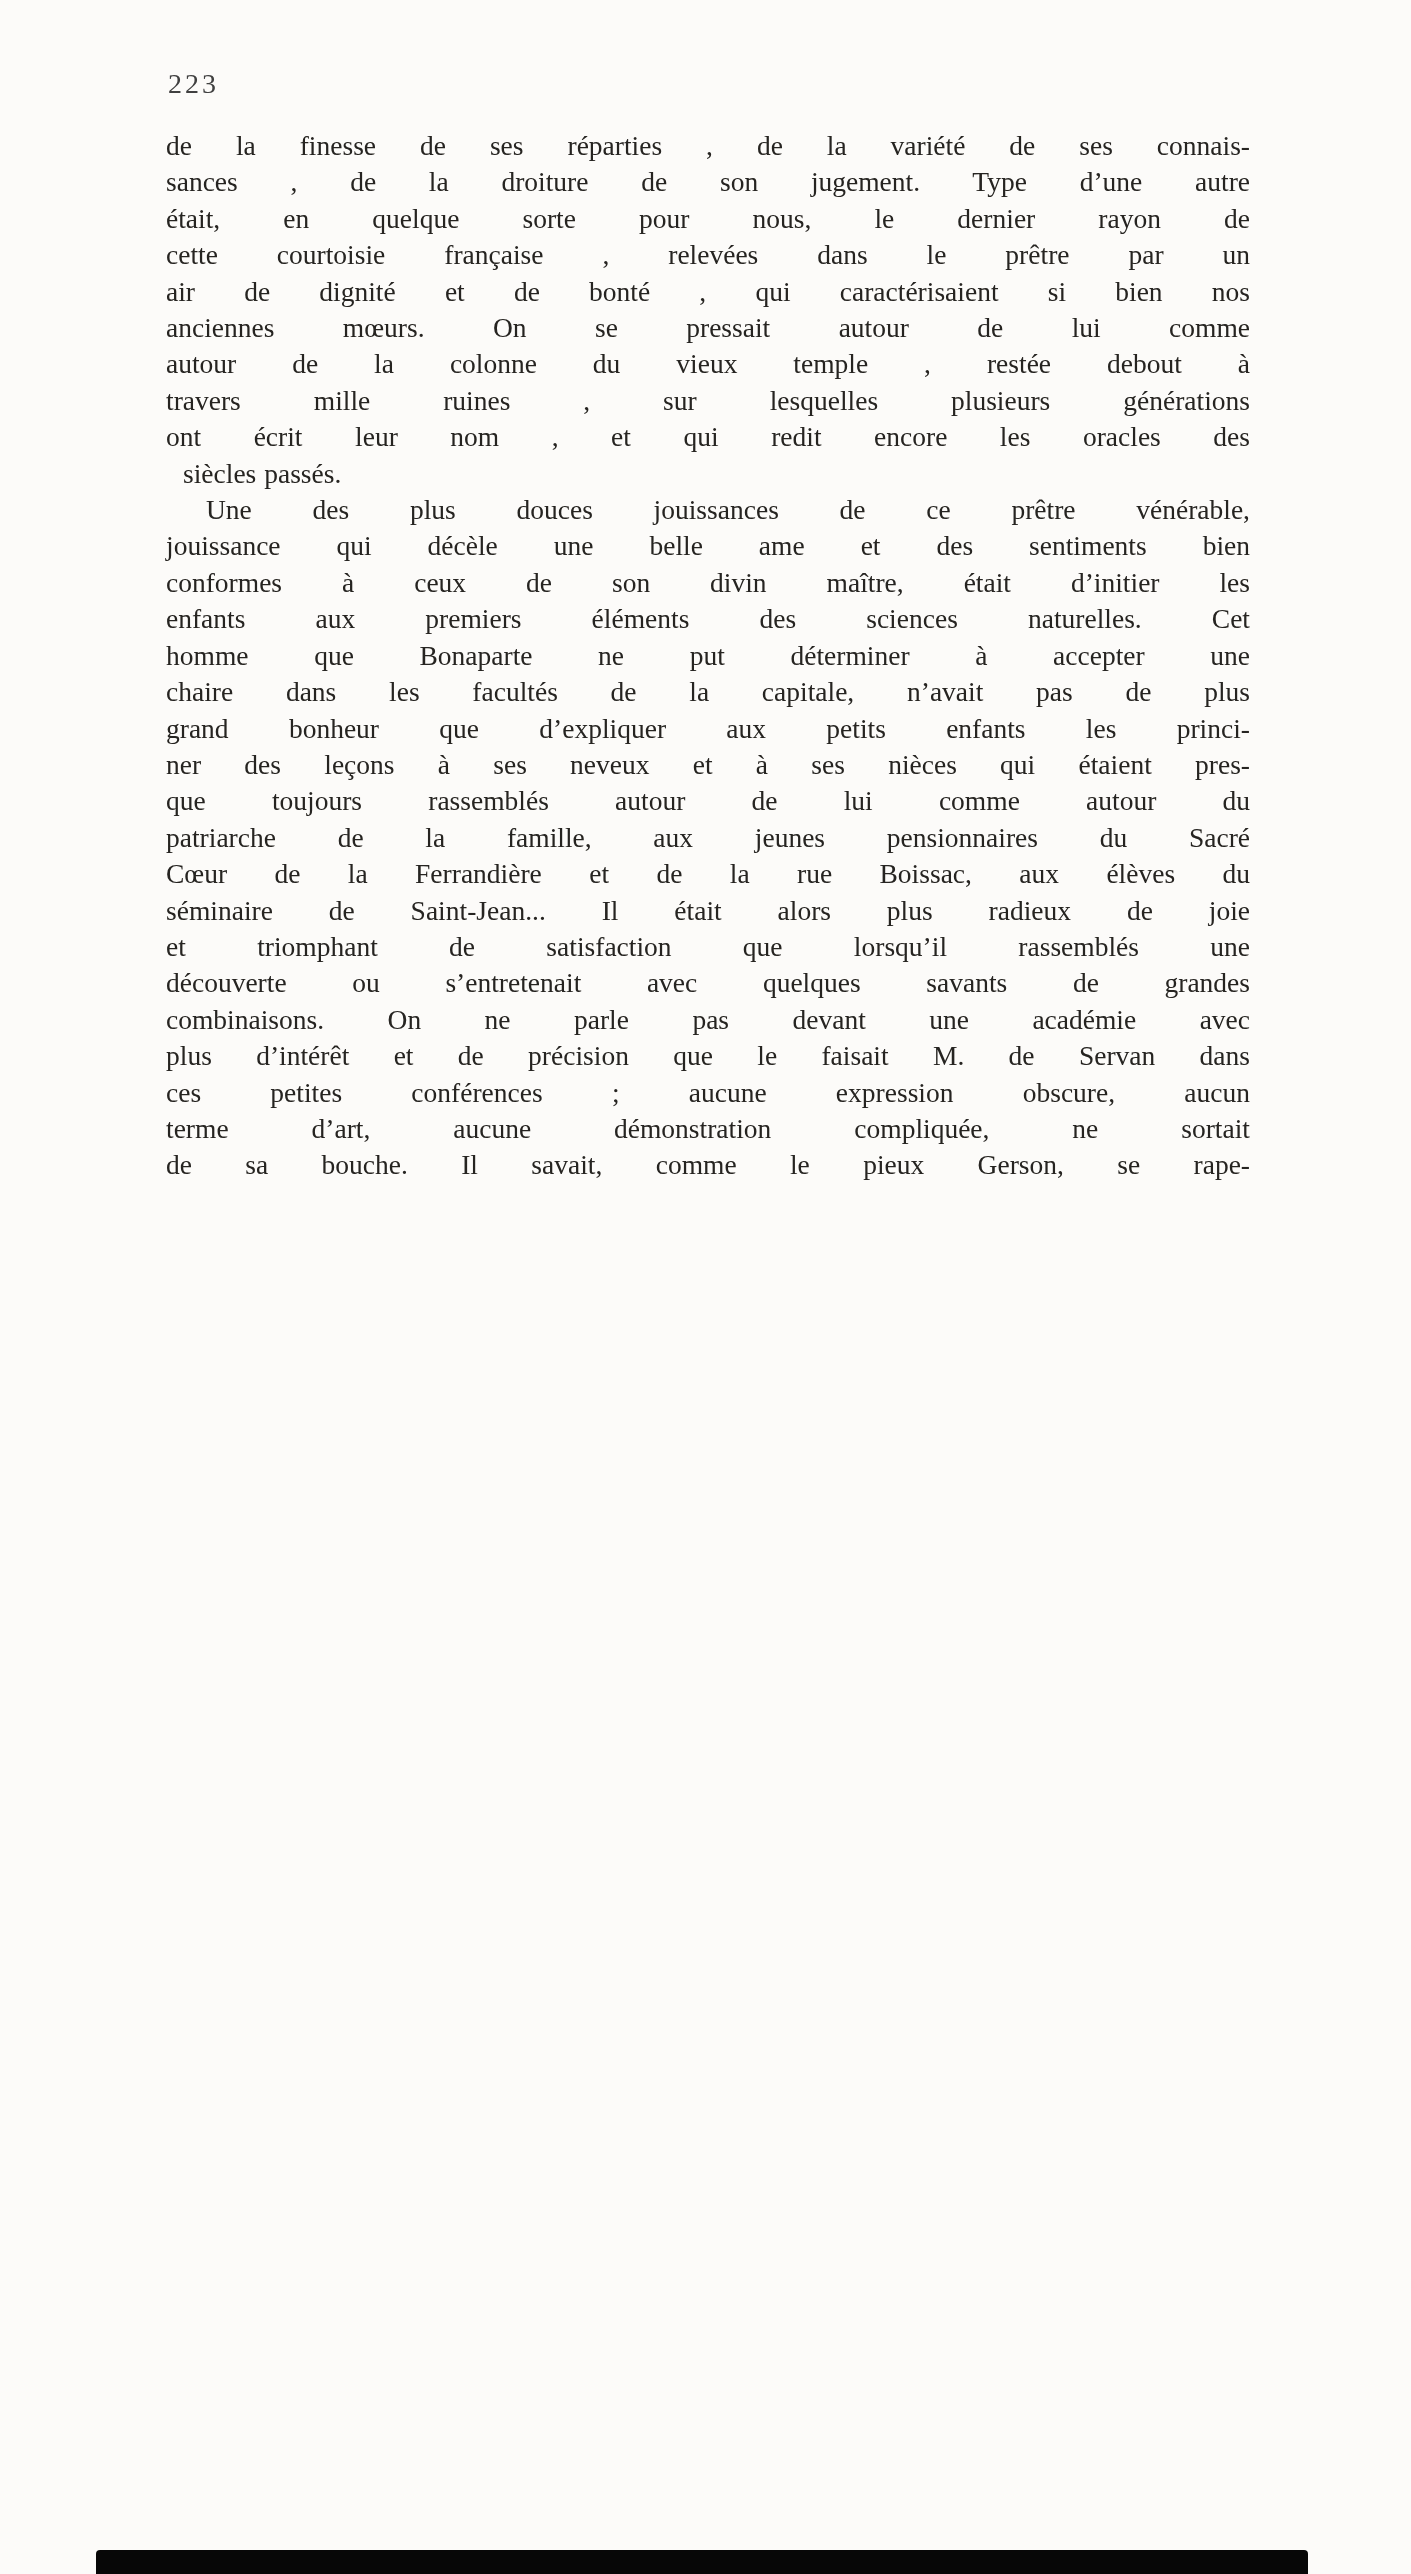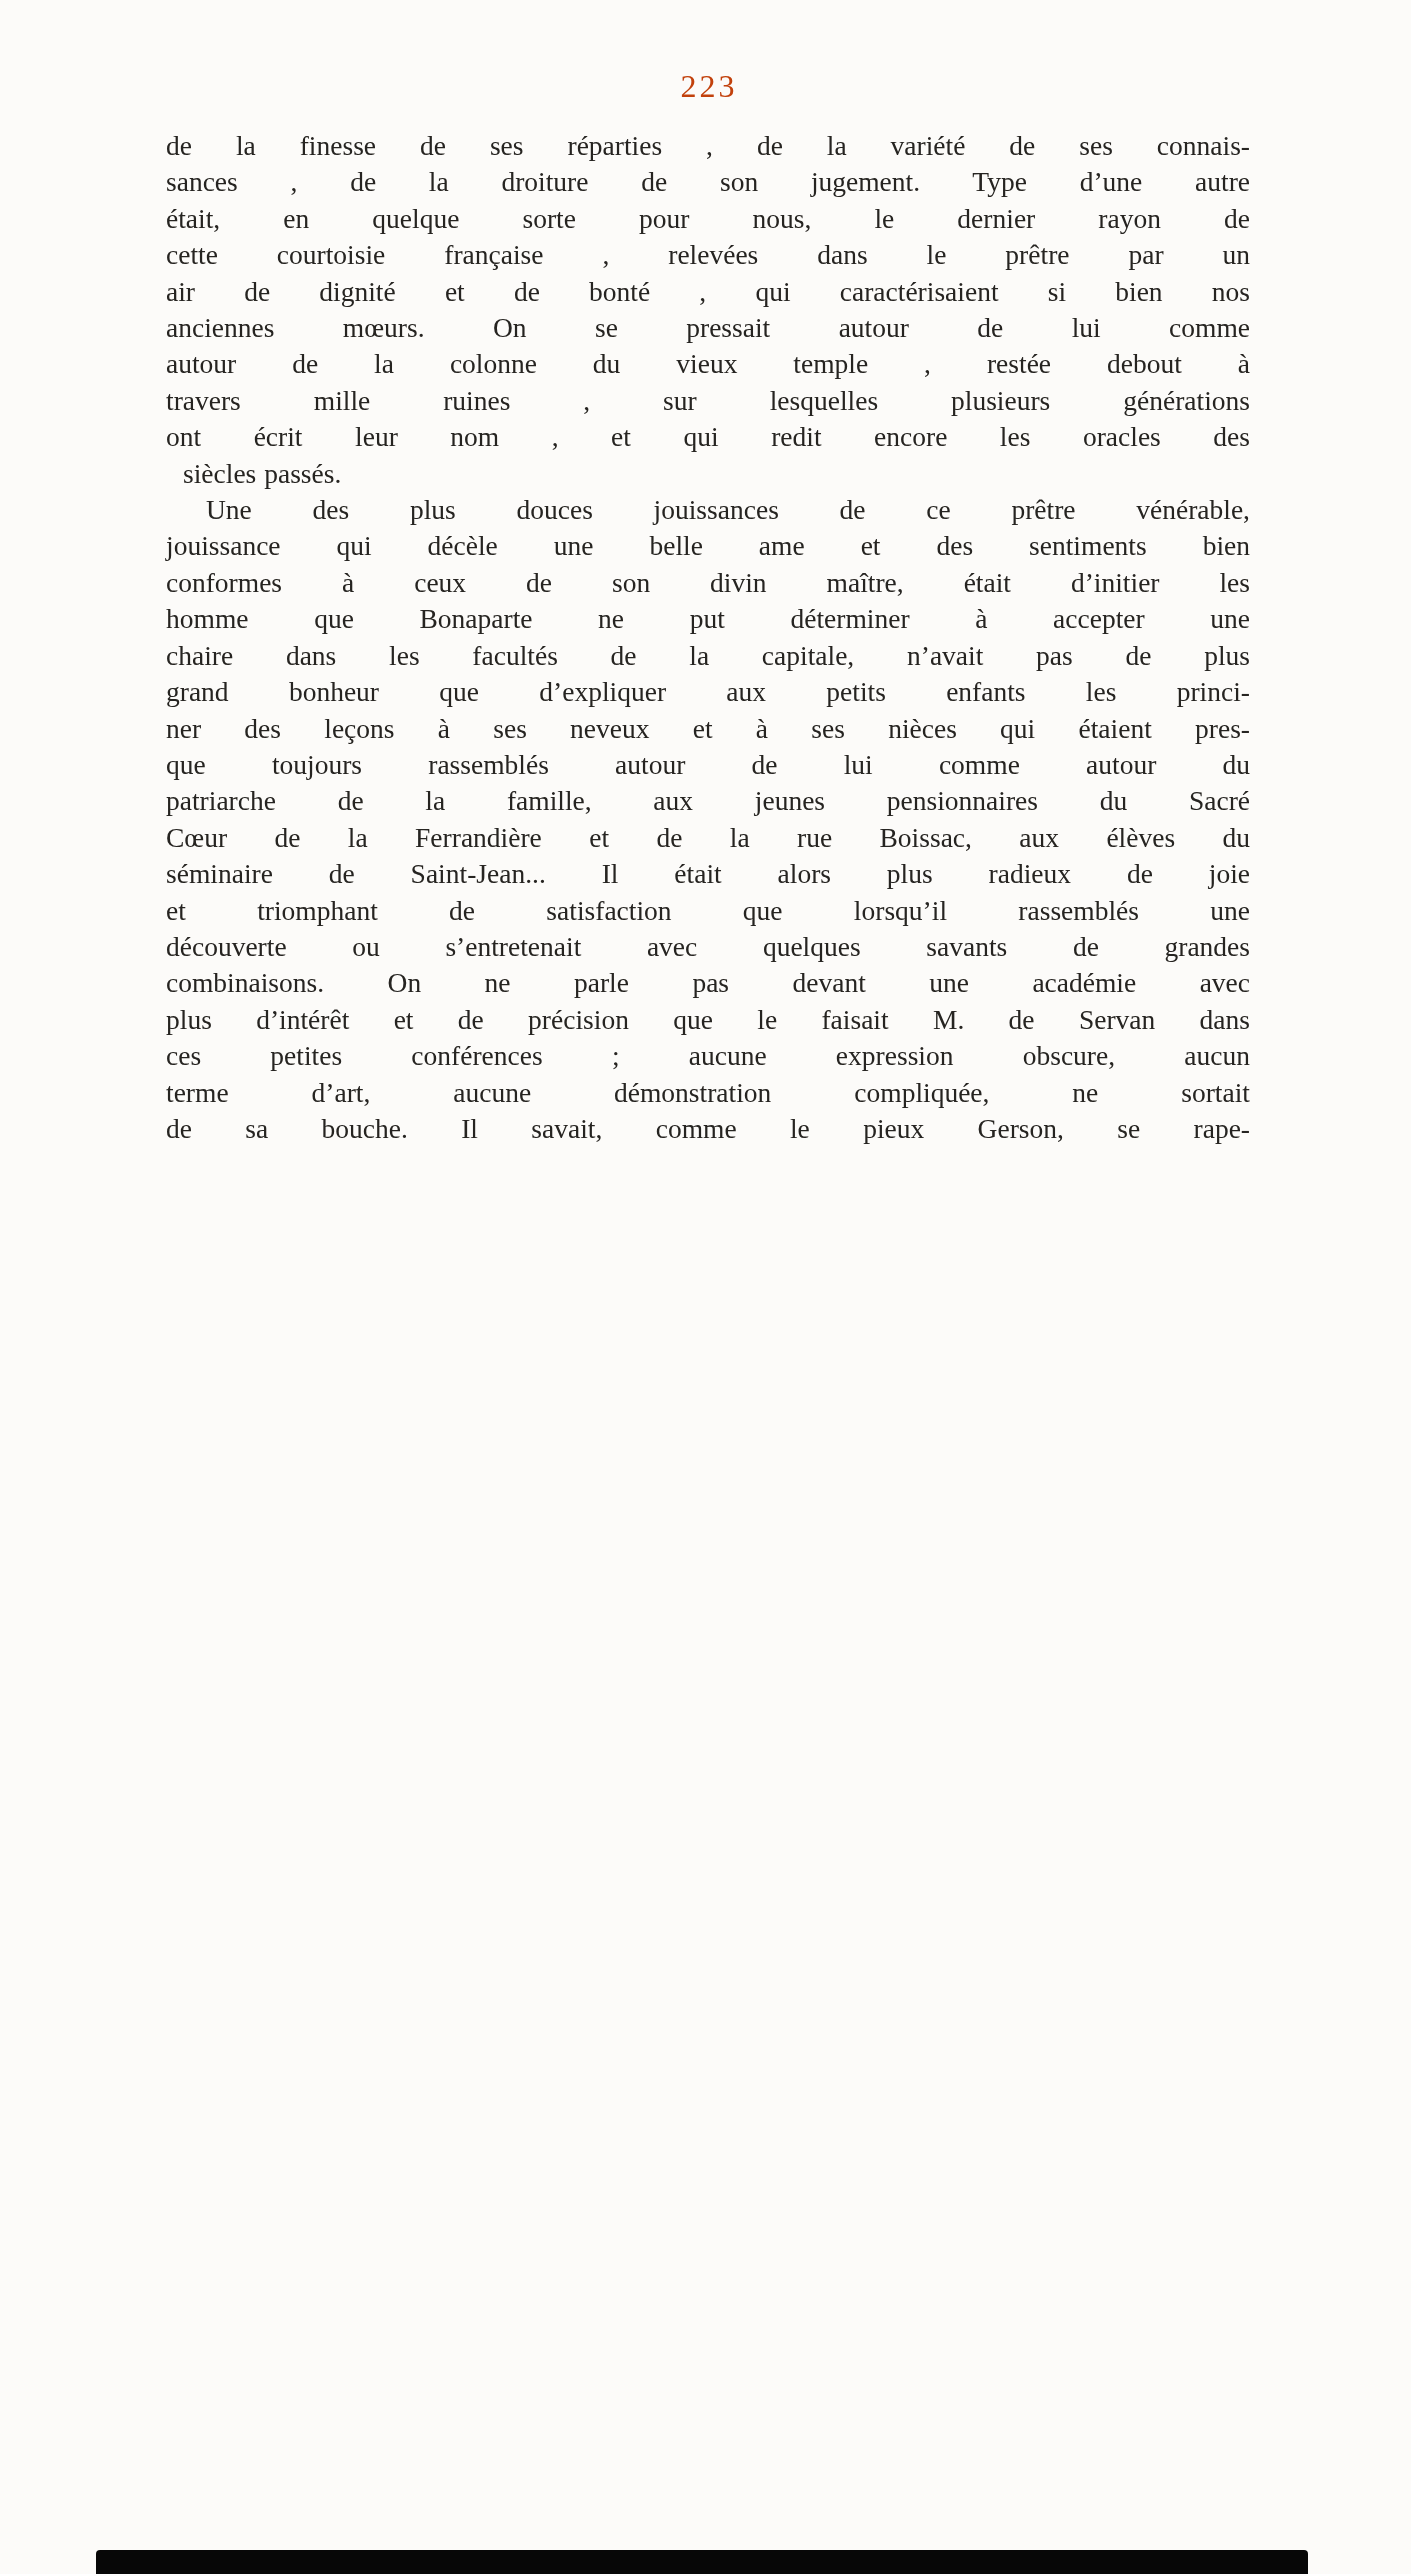--- a/index.html
+++ b/index.html
@@ -14,24 +14,23 @@
   }
   .page {
     position: absolute;
     inset: 0;
   }
   .page-number {
     position: absolute;
     top: 68px;
     left: 168px;
     width: 1082px;
-    text-align: center;
-    font-size: 32px;
+    font-size: 28px;
     letter-spacing: 3px;
-    color: #c2410c;
+    color: #404040;
   }
   .text-block {
     position: absolute;
     top: 128px;
     left: 166px;
     width: 1084px;
     font-size: 27.5px;
     line-height: 36.4px;
     color: #262421;
   }
@@ -69,20 +68,21 @@
         <div class="line">anciennes mœurs. On se pressait autour de lui comme</div>
         <div class="line">autour de la colonne du vieux temple , restée debout à</div>
         <div class="line">travers mille ruines , sur lesquelles plusieurs générations</div>
         <div class="line">ont écrit leur nom , et qui redit encore les oracles des</div>
         <div class="line no-justify">siècles passés.</div>
       </div>
       <div class="paragraph">
         <div class="line indent">Une des plus douces jouissances de ce prêtre vénérable,</div>
         <div class="line">jouissance qui décèle une belle ame et des sentiments bien</div>
         <div class="line">conformes à ceux de son divin maître, était d’initier les</div>
+        <div class="line">enfants aux premiers éléments des sciences naturelles. Cet</div>
         <div class="line">homme que Bonaparte ne put déterminer à accepter une</div>
         <div class="line">chaire dans les facultés de la capitale, n’avait pas de plus</div>
         <div class="line">grand bonheur que d’expliquer aux petits enfants les princi-</div>
         <div class="line">ner des leçons à ses neveux et à ses nièces qui étaient pres-</div>
         <div class="line">que toujours rassemblés autour de lui comme autour du</div>
         <div class="line">patriarche de la famille, aux jeunes pensionnaires du Sacré</div>
         <div class="line">Cœur de la Ferrandière et de la rue Boissac, aux élèves du</div>
         <div class="line">séminaire de Saint-Jean... Il était alors plus radieux de joie</div>
         <div class="line">et triomphant de satisfaction que lorsqu’il rassemblés une</div>
         <div class="line">découverte ou s’entretenait avec quelques savants de grandes</div>

